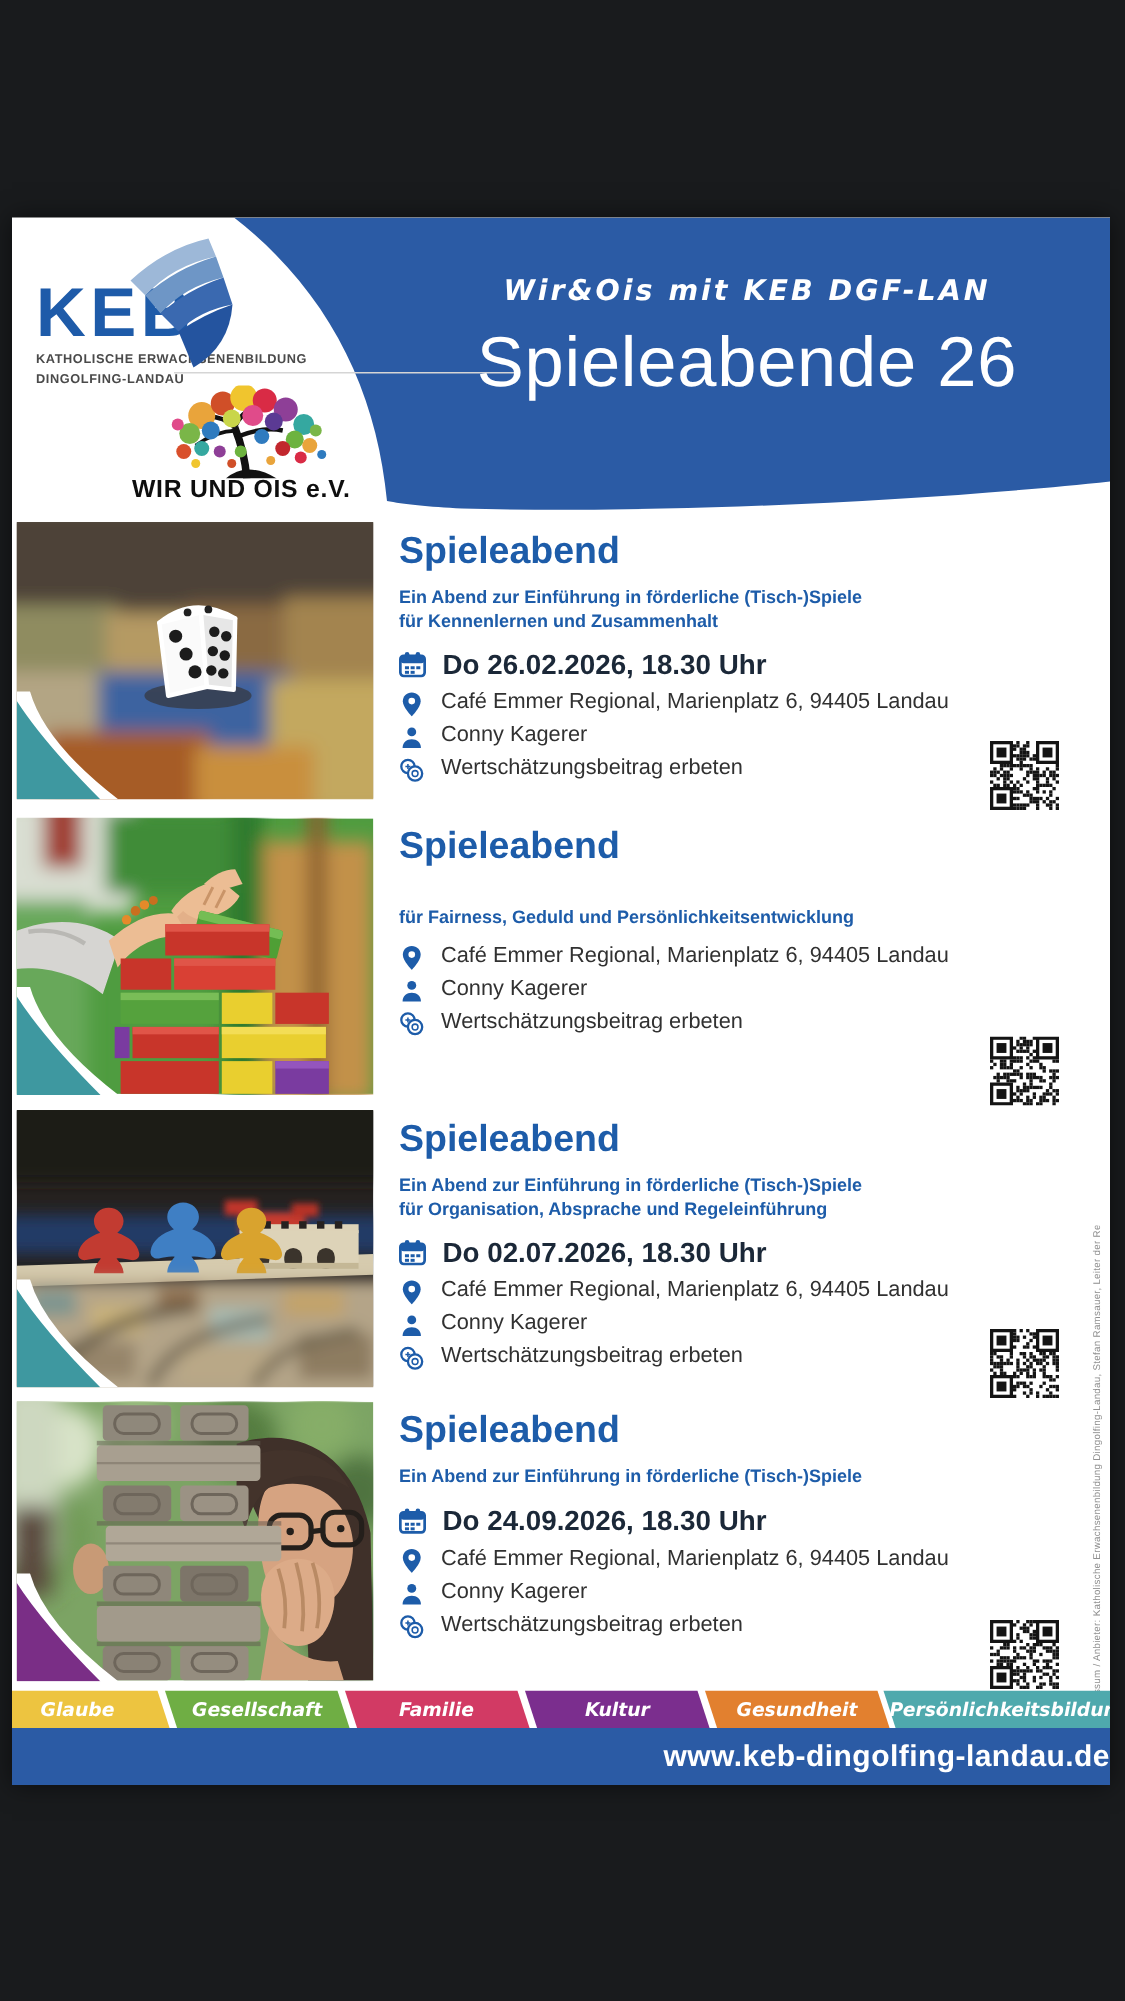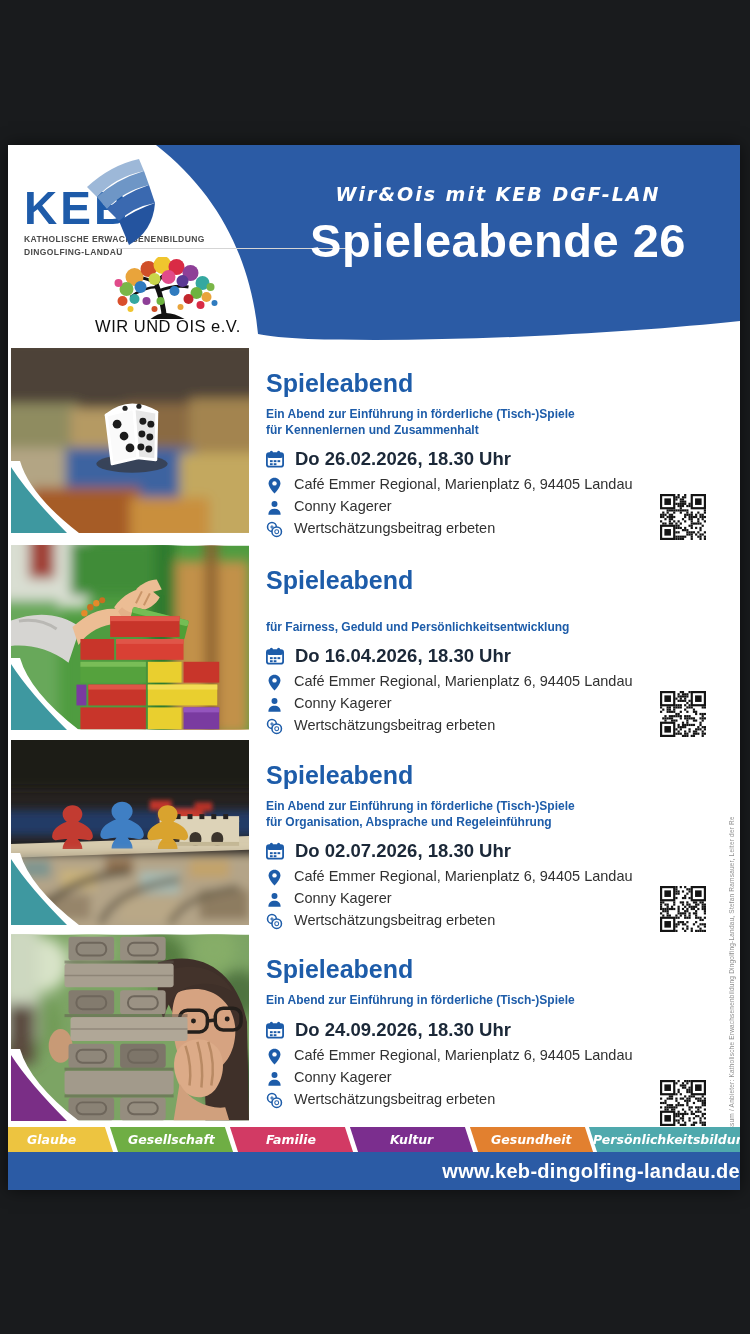--- a/index.html
+++ b/index.html
@@ -8,40 +8,40 @@
   .stage { position:relative; width:750px; height:1334px; background:#191b1d; }
 
   .flyer { position:absolute; left:8px; top:145px; width:732px; height:1045px;
     background:#fff; box-shadow:0 0 16px rgba(0,0,0,.55); overflow:hidden; }
 
   
   .header-svg { position:absolute; left:0; top:0; width:732px; height:200px; }
   .header-text { position:absolute; left:254px; top:38px; width:472px; text-align:center; color:#fff; z-index:3; }
   .header-sub { font-size:19px; font-style:italic; font-weight:600; letter-spacing:2px;
     font-family:"DejaVu Sans", sans-serif; }
-  .header-title { font-size:47px; font-weight:700; letter-spacing:.5px; margin-top:8px; }
+  .header-title { font-size:47px; font-weight:400; letter-spacing:.5px; margin-top:8px; }
 
   .keb { position:absolute; left:16px; top:40px; z-index:2; }
   .keb-abbr { font-size:46px; font-weight:700; color:#1e5ba9; letter-spacing:3px; line-height:1; }
   .keb-sail { position:absolute; left:57px; top:-28px; width:95px; height:90px; }
   .keb-line { font-size:8.5px; font-weight:700; color:#4a4a4a; letter-spacing:.4px; margin-top:3px; white-space:nowrap; }
   .keb-rule { position:absolute; left:92px; top:1px; width:230px; height:1px; background:#d5d5d5; }
 
   .wio { position:absolute; left:80px; top:112px; width:160px; z-index:2; }
   .wio-tree { width:118px; height:62px; display:block; margin:0 auto; }
-  .wio-label { text-align:center; font-size:16.5px; font-weight:400; color:#0e0e0e; letter-spacing:.5px;
+  .wio-label { font-size:16.5px; font-weight:700; color:#0e0e0e; letter-spacing:.5px;
     margin-top:-2px; white-space:nowrap; }
 
   
   .event { position:absolute; left:0; width:732px; height:192px; }
   .photo { position:absolute; left:3px; top:0; width:238px; height:185px; overflow:hidden; }
   .photo svg.scene { position:absolute; inset:0; width:100%; height:100%; }
   .wedge { position:absolute; left:0; bottom:0; width:70px; height:72px; }
 
-  .content { position:absolute; left:258px; top:16px; right:12px; }
+  .content { position:absolute; left:258px; top:0; right:12px; }
   .ev-title { font-size:25px; font-weight:700; color:var(--accent_blue); margin:5px 0 9px; }
   .ev-desc { font-size:12px; font-weight:700; color:var(--accent_blue); line-height:1.3; }
   .details { list-style:none; margin-top:10px; }
   .details li { display:flex; align-items:flex-start; gap:11px; margin-bottom:4px;
     font-size:14.5px; color:var(--body_text); }
   .details li.date { font-size:18.5px; font-weight:700; color:var(--date_text); margin-bottom:6px; }
   .ic { flex:none; width:17px; height:17px; color:var(--accent_blue); margin-top:1px; }
   .details li.date .ic { width:18px; height:18px; margin-top:2px; }
   .qr { position:absolute; left:652px; top:146px; width:46px; height:46px; background:#fff; }
 
@@ -454,26 +454,20 @@
           <path d="M0 72 L0 6 Q18 34 56 72 Z" fill="var(--wedge_teal)"></path>
         </svg>
       </div>
       <div class="content">
         <h2 class="ev-title">Spieleabend</h2>
         <p class="ev-desc">
           <br>
           <span>für Fairness, Geduld und Persönlichkeitsentwicklung</span>
         </p>
         <ul class="details">
-          <li class="date">
-              <svg class="ic">
-                <use href="#i-cal"></use>
-              </svg>
-              <span>Do 16.04.2026, 18.30 Uhr</span>
-            </li>
           <li>
               <svg class="ic">
                 <use href="#i-pin"></use>
               </svg>
               <span>Café Emmer Regional, Marienplatz 6, 94405 Landau</span>
             </li>
           <li>
               <svg class="ic">
                 <use href="#i-person"></use>
               </svg>

